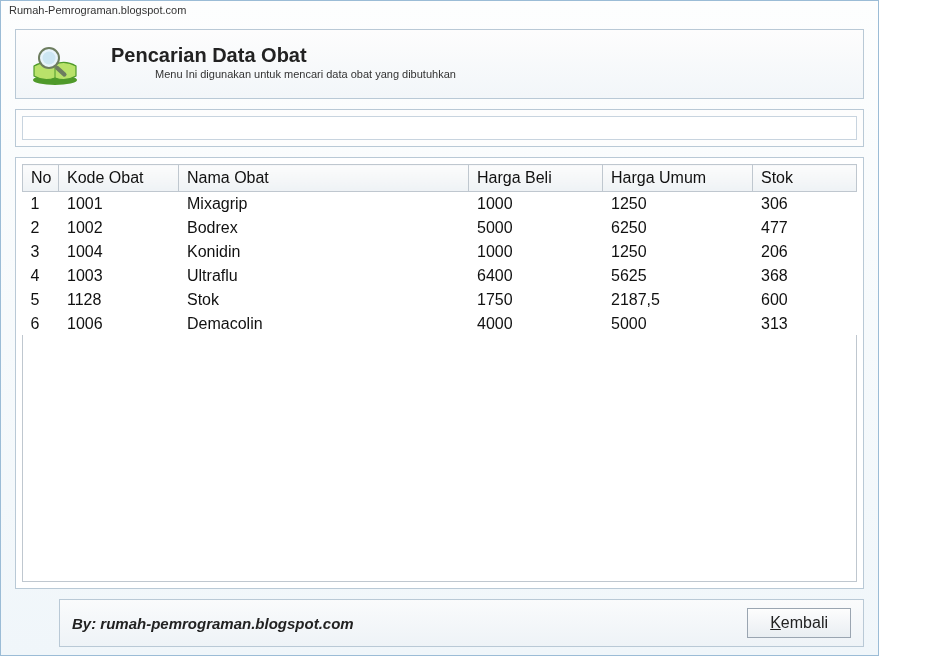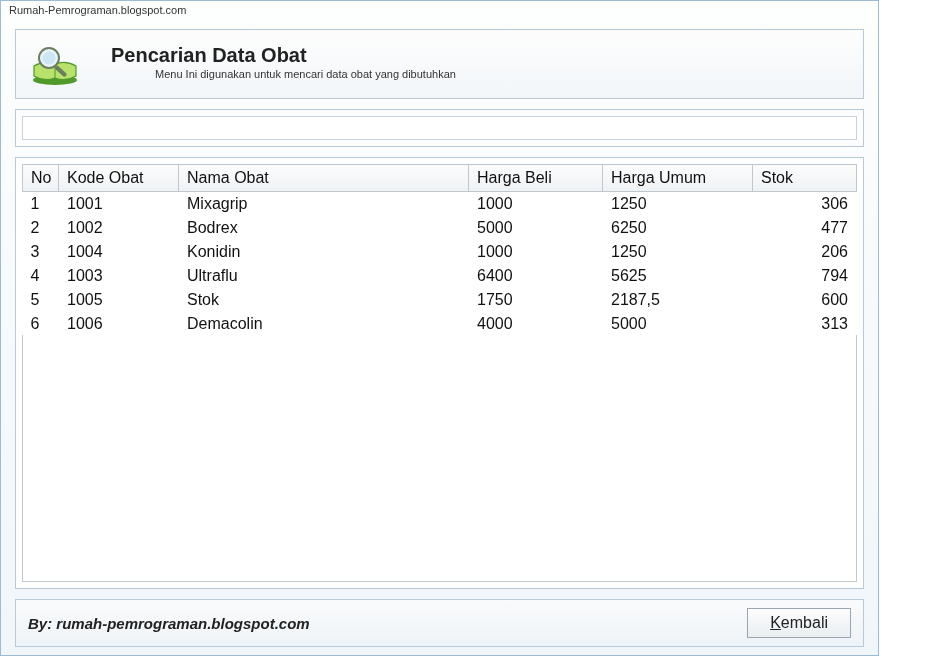--- a/index.html
+++ b/index.html
@@ -101,21 +101,21 @@
       text-align: left;
     }
     .data-table tbody td {
       font-size: 16px;
       padding: 3px 8px;
       color: #111;
       border-right: 1px solid transparent;
       white-space: nowrap;
     }
     .data-table tbody td.center {
-      text-align: right;
+      text-align: left;
     }
     .col-no    { width: 36px; }
     .col-kode  { width: 120px; }
     .col-nama  { width: 290px; }
     .col-beli  { width: 134px; }
     .col-umum  { width: 150px; }
     .col-stok  { width: auto; }
     .filler {
       flex: 1;
       border-left: 1px solid #bfc7cf;
@@ -124,20 +124,21 @@
       margin-top: -1px;
     }
     .footer {
       margin-top: 10px;
       border: 1px solid #b9c9d6;
       background: linear-gradient(#fafbfc, #eef3f7);
       padding: 8px 12px;
       display: flex;
       align-items: center;
       justify-content: space-between;
+      margin-left: 44px;
     }
     .footer-label {
       font-style: italic;
       font-weight: bold;
       font-size: 15px;
       color: #222;
     }
     .btn-kembali {
       border: 1px solid #9aa5b1;
       background: linear-gradient(#fdfdfd, #e9eef2);
@@ -224,25 +225,25 @@
               <td>1000</td>
               <td>1250</td>
               <td class="center">206</td>
             </tr>
             <tr>
               <td>4</td>
               <td>1003</td>
               <td>Ultraflu</td>
               <td>6400</td>
               <td>5625</td>
-              <td class="center">794</td>
+              <td class="center">368</td>
             </tr>
             <tr>
               <td>5</td>
-              <td>1005</td>
+              <td>1128</td>
               <td>Stok</td>
               <td>1750</td>
               <td>2187,5</td>
               <td class="center">600</td>
             </tr>
             <tr>
               <td>6</td>
               <td>1006</td>
               <td>Demacolin</td>
               <td>4000</td>

